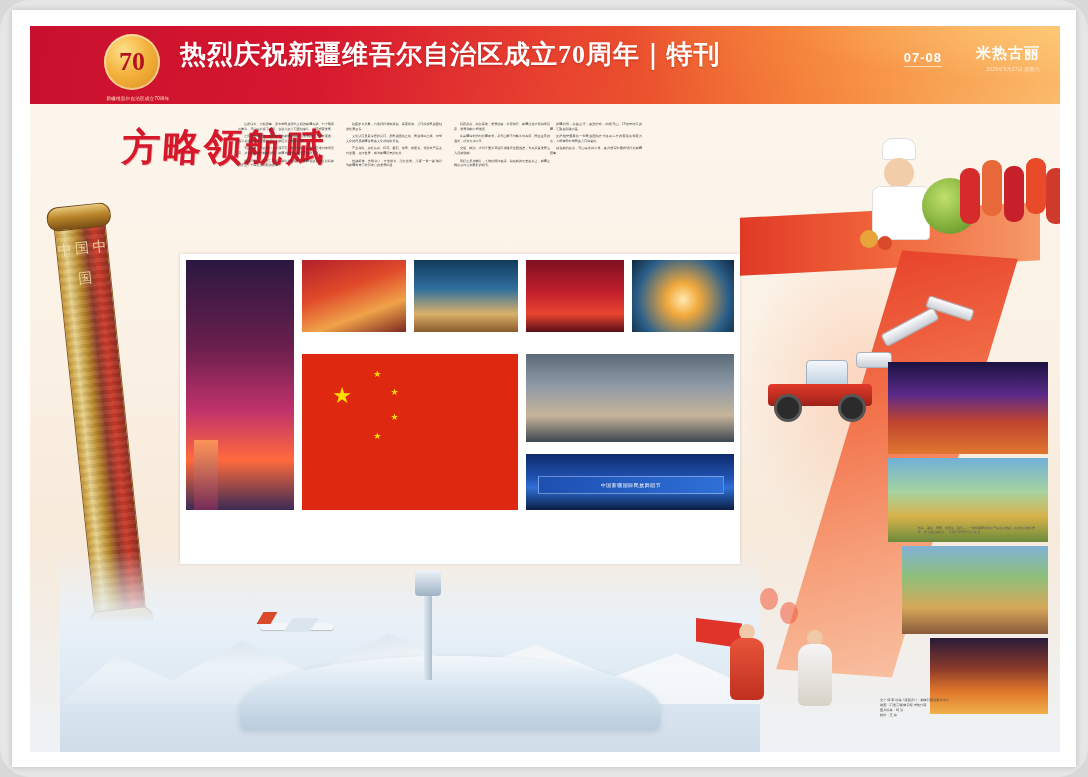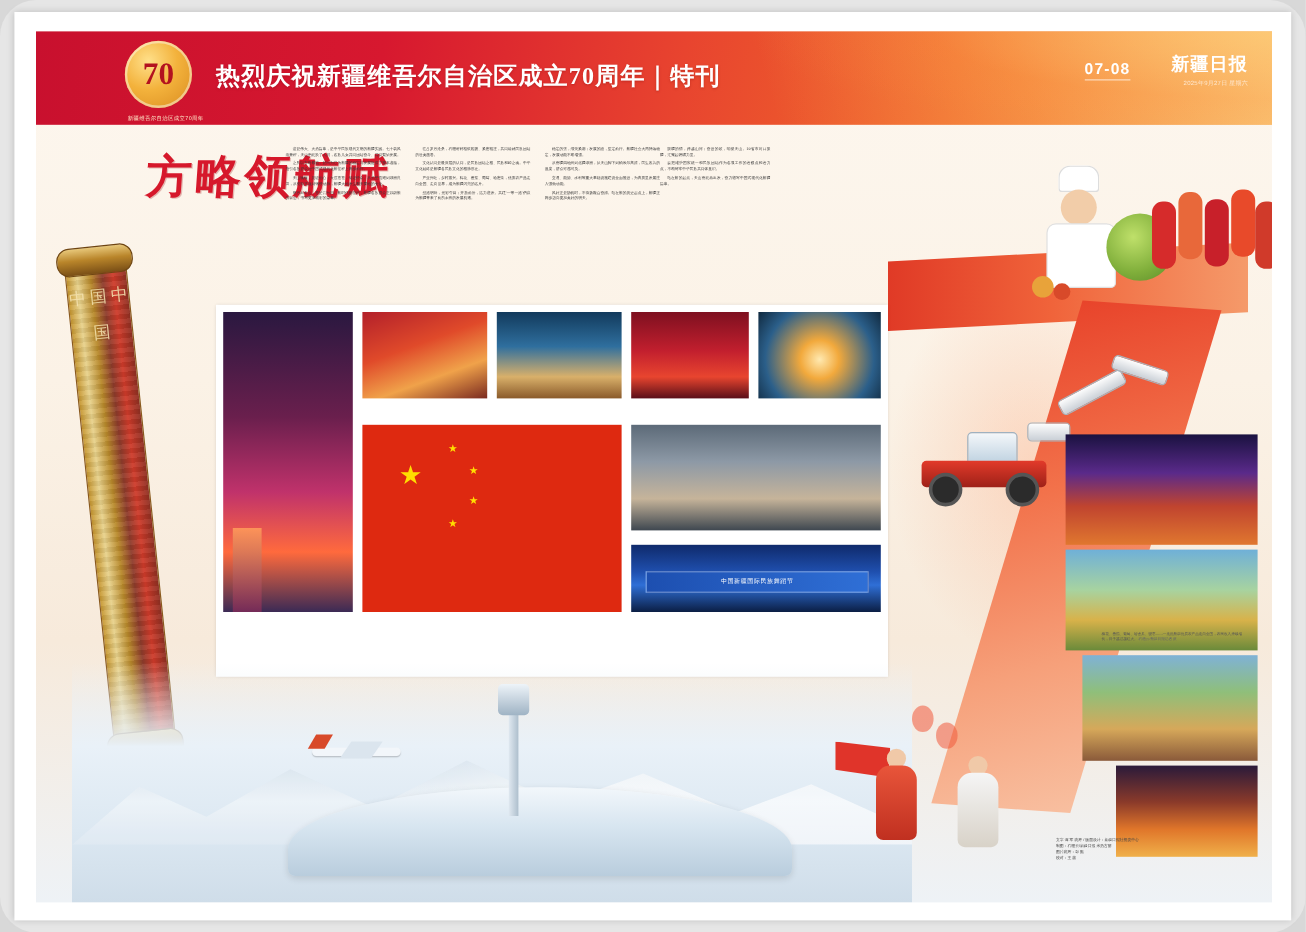--- a/index.html
+++ b/index.html
@@ -40,22 +40,22 @@
   .logo70 .circ{
     position:absolute;left:0;top:0;width:56px;height:56px;border-radius:50%;
     background:radial-gradient(circle at 35% 30%, #ffe08a 0%, #f3b23c 45%, #d98b1f 100%);
     box-shadow:0 0 0 2px rgba(255,255,255,.45) inset;
   }
   .logo70 .num{
     position:absolute;left:0;top:0;width:56px;height:56px;line-height:56px;text-align:center;
     font-size:26px;font-weight:bold;color:#b3121f;font-family:"Liberation Serif",serif;
   }
   .mast-title{
-    position:absolute;left:150px;top:24px;
-    font-size:20px;font-weight:bold;color:#ffffff;letter-spacing:1px;
+    position:absolute;left:150px;top:11px;
+    font-size:26px;font-weight:bold;color:#ffffff;letter-spacing:1px;
     font-family:"Liberation Serif",serif;
     text-shadow:0 1px 2px rgba(120,0,0,.35);
     white-space:nowrap;
   }
   .mast-left-tag{
     position:absolute;left:68px;top:70px;width:80px;text-align:center;
     font-size:4.5px;color:#ffe9c9;letter-spacing:.3px;
   }
   .pagenum{
     position:absolute;right:118px;top:24px;
@@ -259,21 +259,21 @@
           <div class="circ"></div>
           <div class="num">70</div>
         </div>
         <div class="mast-left-tag">新疆维吾尔自治区成立70周年</div>
 
         <div class="mast-title">热烈庆祝新疆维吾尔自治区成立70周年｜特刊</div>
 
         <div class="pagenum">07-08</div>
 
         <div class="paper-name">
-          <div class="nm">新疆日报</div>
+          <div class="nm">米热古丽</div>
           <div class="dt">2025年9月27日 星期六</div>
         </div>
       </div>
 
       <div class="calligraphy">方略领航赋</div>
 
       <div class="scroll">
         <div class="body">
             <div class="chars">中 国 中 国</div>
           </div>

